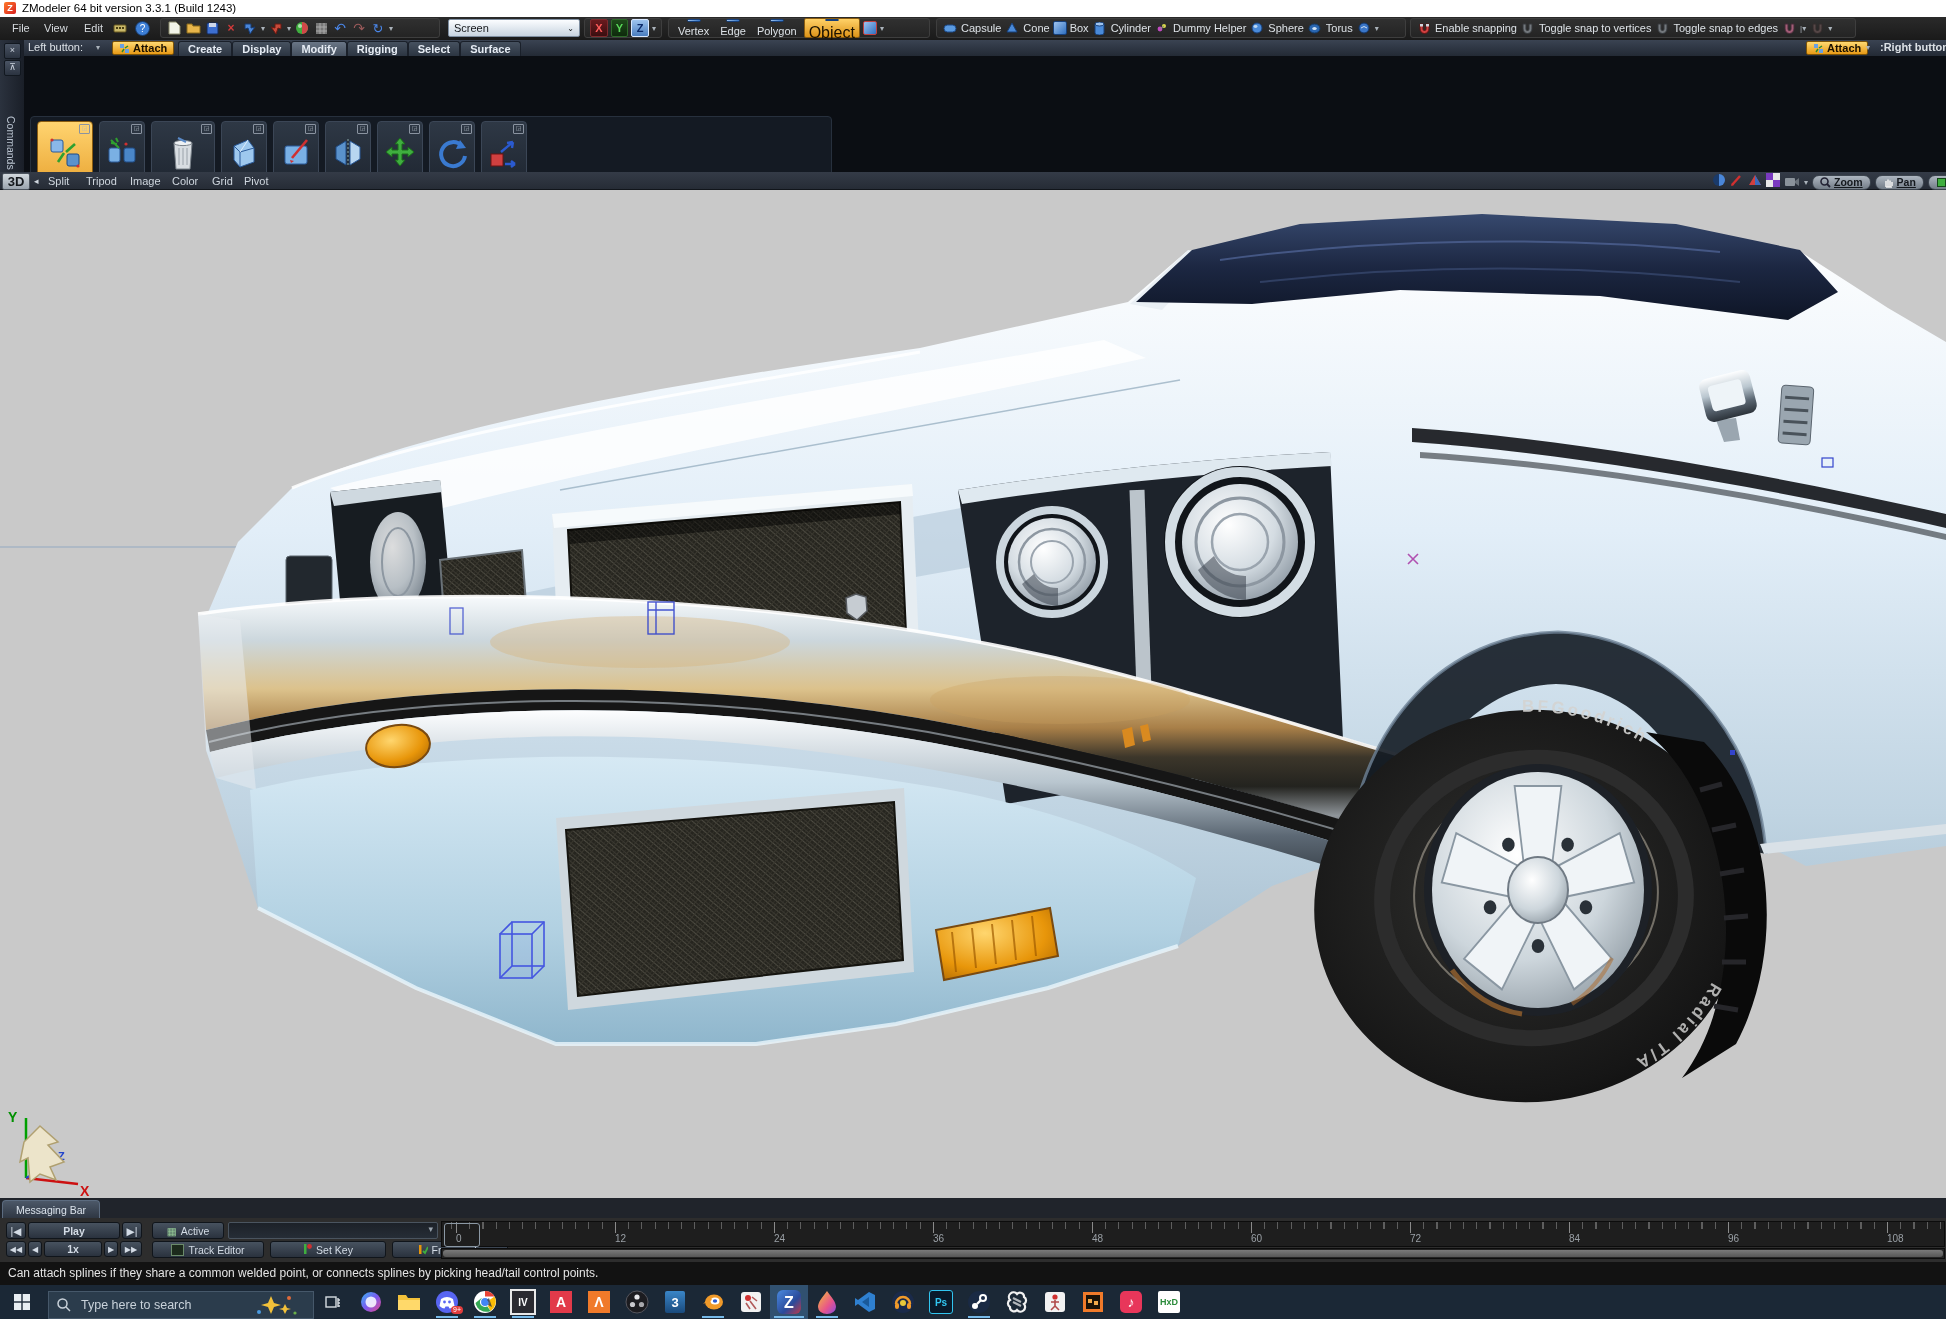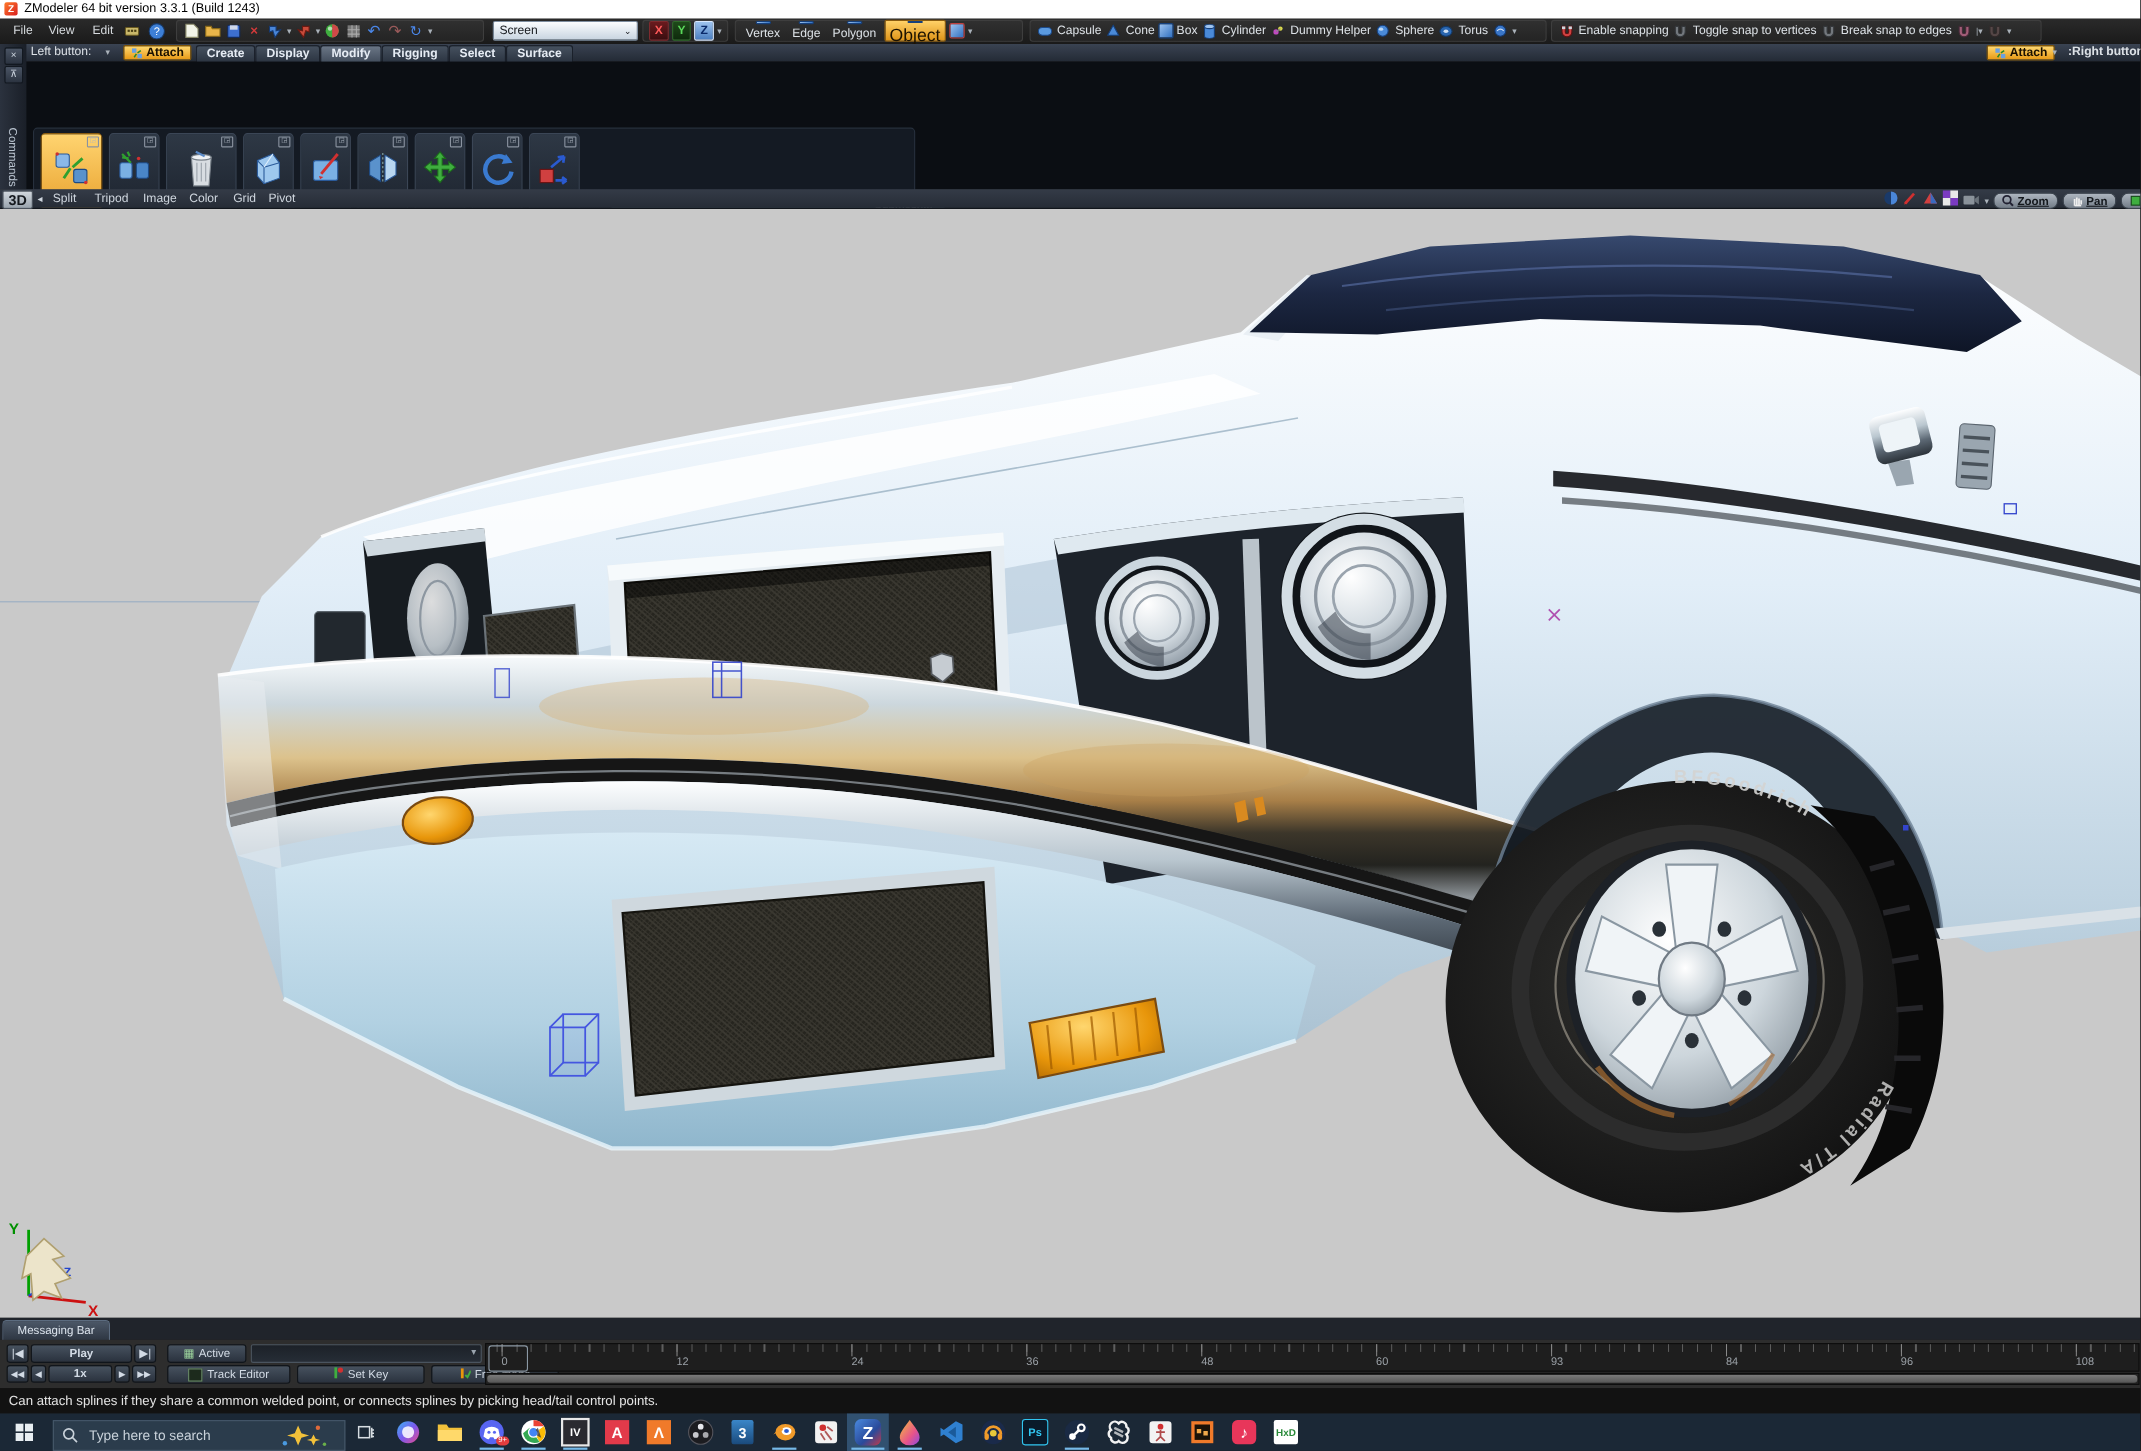--- a/index.html
+++ b/index.html
@@ -247,21 +247,21 @@
           <svg width="13" height="13" viewBox="0 0 13 13">
             <path d="M2,2 v5 a4.5,4.5 0 0 0 9,0 v-5 h-3 v5 a1.5,1.5 0 0 1 -3,0 v-5 z" fill="#9aa2aa" stroke="#3a3f44"></path>
           </svg>
         </span>
       <span class="lbl11">Toggle snap to vertices</span>
       <span class="tbi" style="opacity:.65">
           <svg width="13" height="13" viewBox="0 0 13 13">
             <path d="M2,2 v5 a4.5,4.5 0 0 0 9,0 v-5 h-3 v5 a1.5,1.5 0 0 1 -3,0 v-5 z" fill="#9aa2aa" stroke="#3a3f44"></path>
           </svg>
         </span>
-      <span class="lbl11">Break snap to edges</span>
+      <span class="lbl11">Toggle snap to edges</span>
       <span class="tbi" style="opacity:.8">
           <svg width="13" height="13" viewBox="0 0 13 13">
             <path d="M2,2 v5 a4.5,4.5 0 0 0 9,0 v-5 h-3 v5 a1.5,1.5 0 0 1 -3,0 v-5 z" fill="#c06a8a" stroke="#4a2a3a"></path>
           </svg>
         </span>
       <span class="ddn">|▾</span>
       <span class="tbi" style="opacity:.45">
           <svg width="13" height="13" viewBox="0 0 13 13">
             <path d="M2,2 v5 a4.5,4.5 0 0 0 9,0 v-5 h-3 v5 a1.5,1.5 0 0 1 -3,0 v-5 z" fill="#8a6a6a" stroke="#3a2a2a"></path>
           </svg>
@@ -793,21 +793,21 @@
     <div id="ruler" class="abs">
       <div class="minor"></div>
       <div class="major"></div>
       <div id="framebox"></div>
       <span class="tick" style="left:14px">0</span>
       <span class="tick" style="left:173px">12</span>
       <span class="tick" style="left:332px">24</span>
       <span class="tick" style="left:491px">36</span>
       <span class="tick" style="left:650px">48</span>
       <span class="tick" style="left:809px">60</span>
-      <span class="tick" style="left:968px">93</span>
+      <span class="tick" style="left:968px">72</span>
       <span class="tick" style="left:1127px">84</span>
       <span class="tick" style="left:1286px">96</span>
       <span class="tick" style="left:1445px">108</span>
     </div>
     <div id="scroll" class="abs">
       <div id="scrollthumb"></div>
     </div>
   </div>
 
   <div id="statusbar" class="abs nw">Can attach splines if they share a common welded point, or connects splines by picking head/tail control points.</div>

